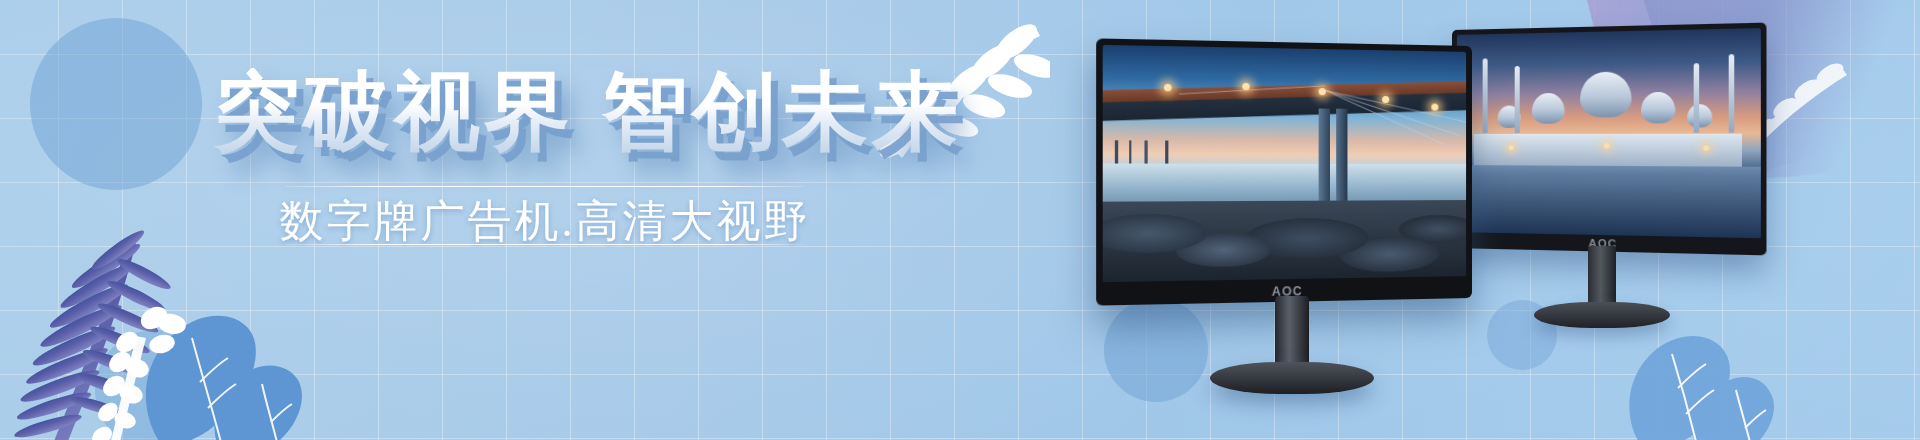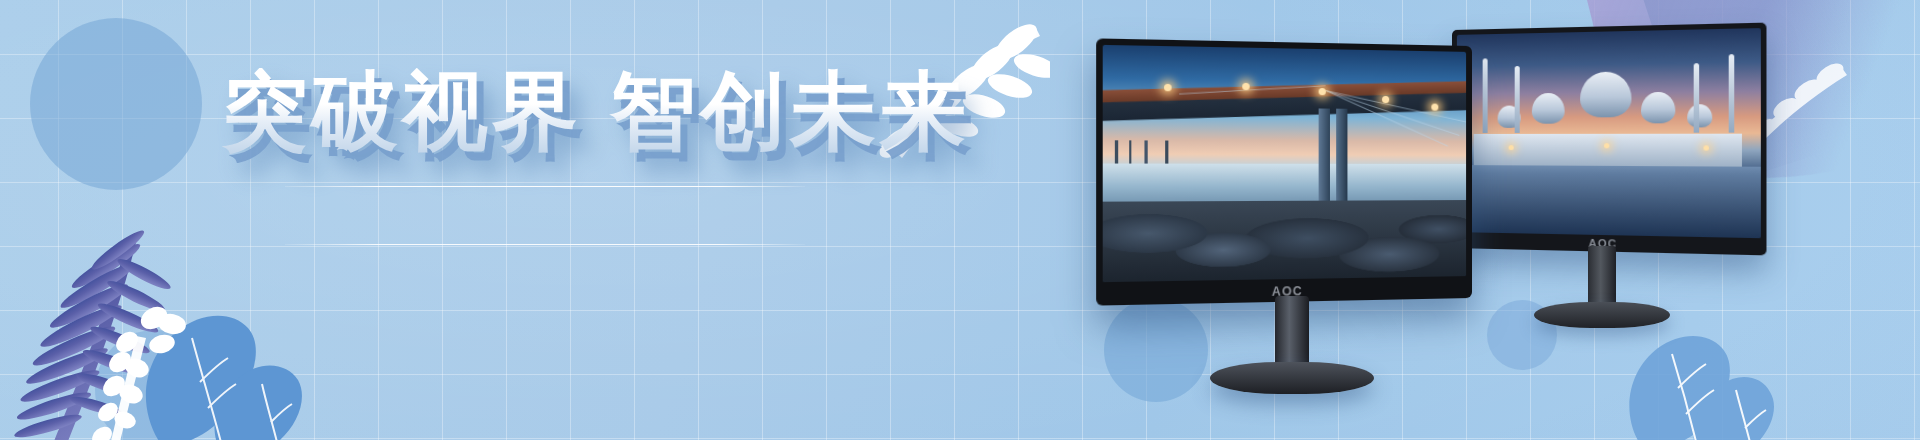--- a/index.html
+++ b/index.html
@@ -44,21 +44,21 @@
     position:absolute;right:20px;top:-160px;width:250px;height:320px;
     background:linear-gradient(120deg,rgba(120,140,195,.55),rgba(170,200,235,0) 70%);
     transform:rotate(-18deg);
   }
   
   .foliage-left{position:absolute;left:-14px;bottom:-6px;width:330px;height:300px;}
   .foliage-right{position:absolute;right:134px;bottom:-10px;width:230px;height:210px;}
   .leaf-top{position:absolute;left:840px;top:22px;width:210px;height:160px;}
   .leaf-dot{position:absolute;right:60px;top:58px;width:150px;height:120px;}
   
-  .copy{position:absolute;left:8px;top:0;width:900px;height:352px;}
+  .copy{position:absolute;left:0;top:0;width:900px;height:352px;}
   .headline{
     position:absolute;left:214px;top:68px;
     font-family:"Liberation Sans",sans-serif;
     font-weight:bold;font-size:86px;letter-spacing:4px;
     line-height:1;white-space:nowrap;
     background:linear-gradient(to bottom,#ffffff 0%,#ffffff 42%,#e6eef7 62%,#c3d6ea 100%);
     -webkit-background-clip:text;background-clip:text;color:transparent;
     text-shadow:none;
     filter:drop-shadow(7px 9px 0px rgba(120,160,205,.92)) drop-shadow(11px 14px 10px rgba(90,135,185,.45));
   }
@@ -289,20 +289,21 @@
       <ellipse cx="76" cy="50" rx="14" ry="8" transform="rotate(-32 76 50)"></ellipse>
       <ellipse cx="54" cy="70" rx="13" ry="7" transform="rotate(-32 54 70)"></ellipse>
       <ellipse cx="34" cy="90" rx="12" ry="7" transform="rotate(-32 34 90)"></ellipse>
     </g>
   </svg>
 
   <div class="copy">
     <div class="headline">突破视界 智创未来</div>
   </div>
   <div class="divider"></div>
+  <div class="subtitle">数字牌广告机.高清大视野</div>
   <div class="divider2"></div>
 
   <div class="monitors">
 
     <div class="mon mon-b">
       <div class="bezel">
         <div class="screen">
           <div class="art-mosque">
             <div class="dome" style="left:42%;top:20%;width:17%;height:22%;"></div>
             <div class="dome" style="left:26%;top:30%;width:11%;height:15%;"></div>

